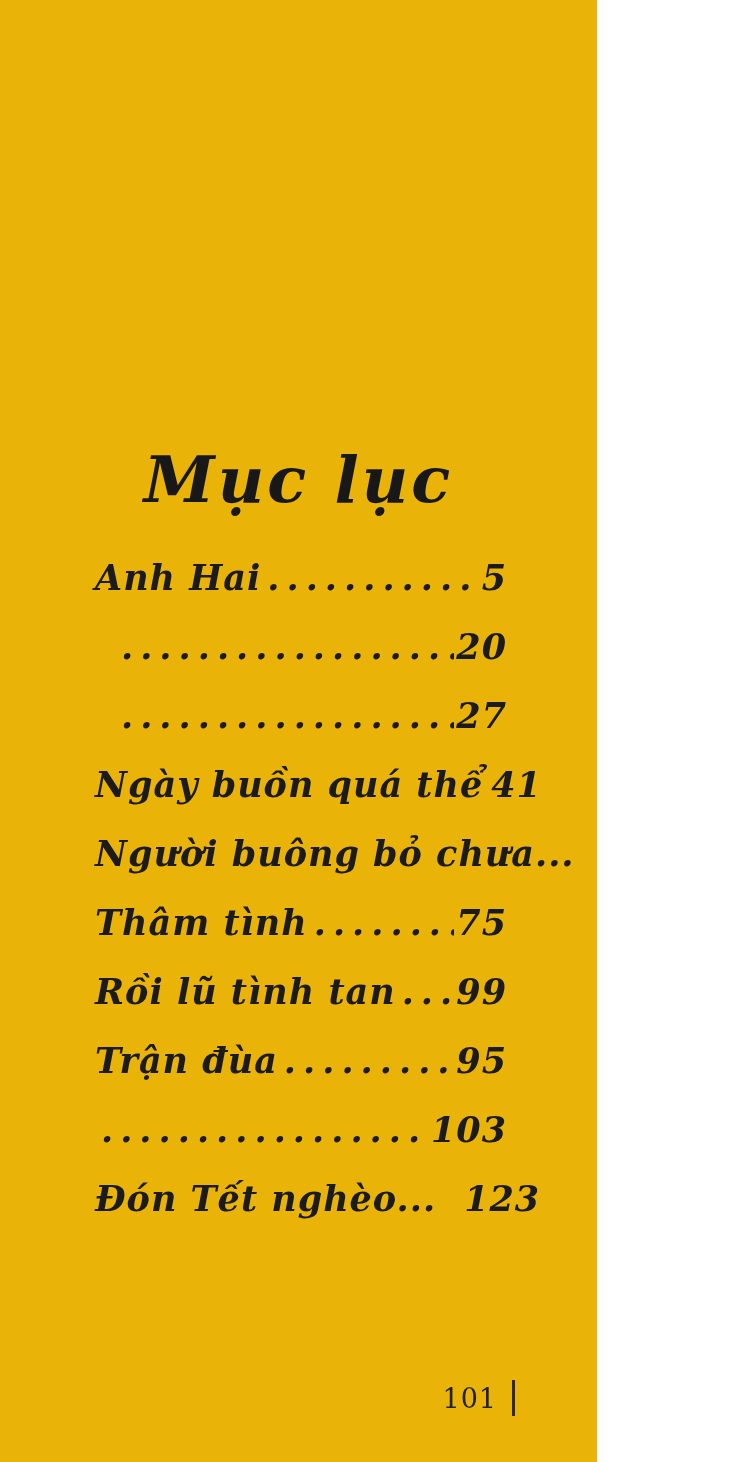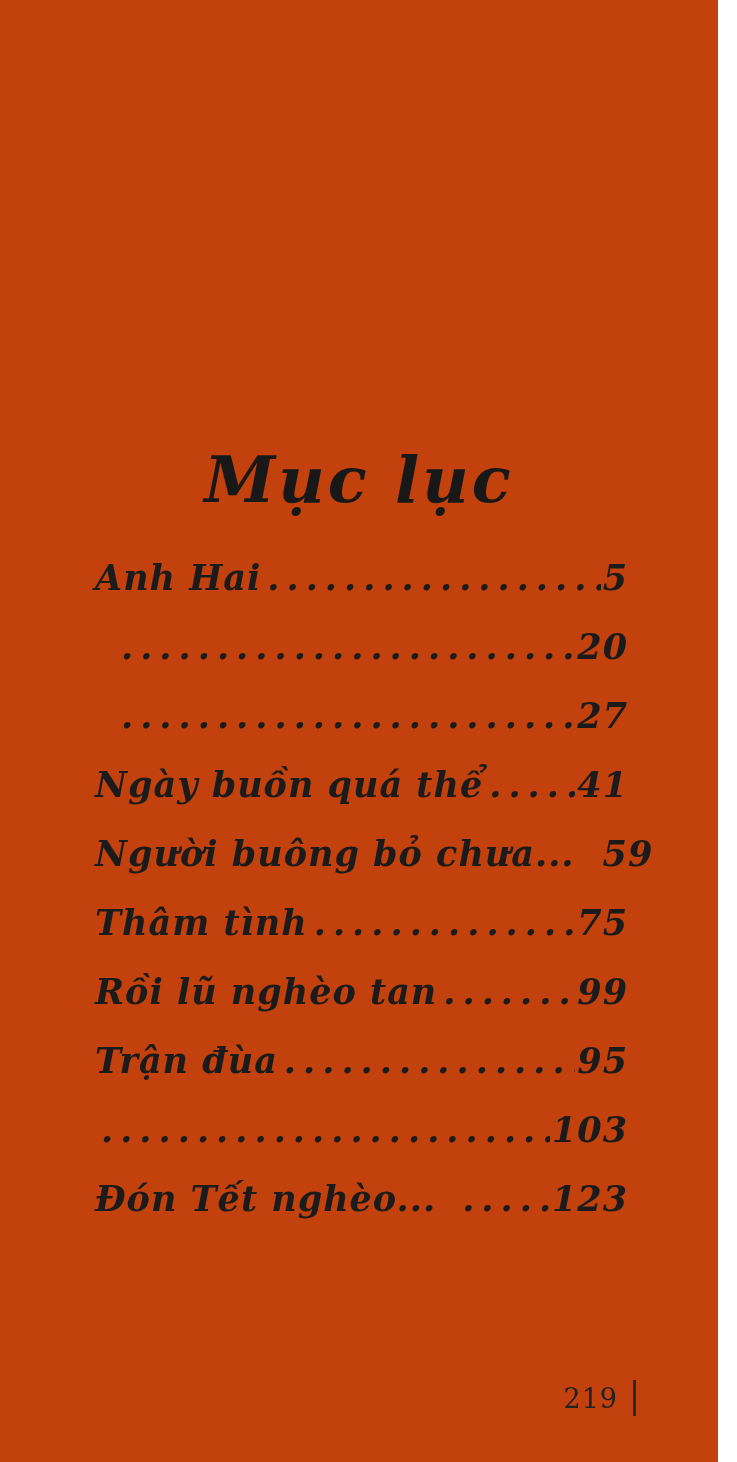--- a/index.html
+++ b/index.html
@@ -2,23 +2,23 @@
 <html><head>
 <meta charset="utf-8">
 <style>
   html, body {
     margin: 0;
     padding: 0;
     background: #ffffff;
   }
   .page {
     position: relative;
-    width: 718px;
+    width: 597px;
     height: 1462px;
-    background: #c2410c;
+    background: #eab308;
     color: #1b1b1b;
     font-family: "DejaVu Serif", serif;
     overflow: hidden;
   }
   .page-title {
     margin: 0;
     padding-top: 448px;
     text-align: center;
     font-style: italic;
     font-weight: 700;
@@ -117,21 +117,21 @@
       <span class="toc-page">59</span>
     </div>
 
     <div class="toc-row">
       <span class="toc-title">Thâm tình</span>
       <span class="toc-leader">............................................................................................</span>
       <span class="toc-page">75</span>
     </div>
 
     <div class="toc-row">
-      <span class="toc-title">Rồi lũ nghèo tan</span>
+      <span class="toc-title">Rồi lũ tình tan</span>
       <span class="toc-leader">............................................................................................</span>
       <span class="toc-page">99</span>
     </div>
 
     <div class="toc-row">
       <span class="toc-title">Trận đùa</span>
       <span class="toc-leader">............................................................................................</span>
       <span class="toc-page">95</span>
     </div>
 
@@ -141,17 +141,17 @@
     </div>
 
     <div class="toc-row gap">
       <span class="toc-title">Đón Tết nghèo...</span>
       <span class="toc-leader">............................................................................................</span>
       <span class="toc-page">123</span>
     </div>
   </div>
 
   <div class="footer">
-    <span class="folio">219</span>
+    <span class="folio">101</span>
     <span class="folio-bar"></span>
   </div>
 
 </div>
 
 </body></html>

